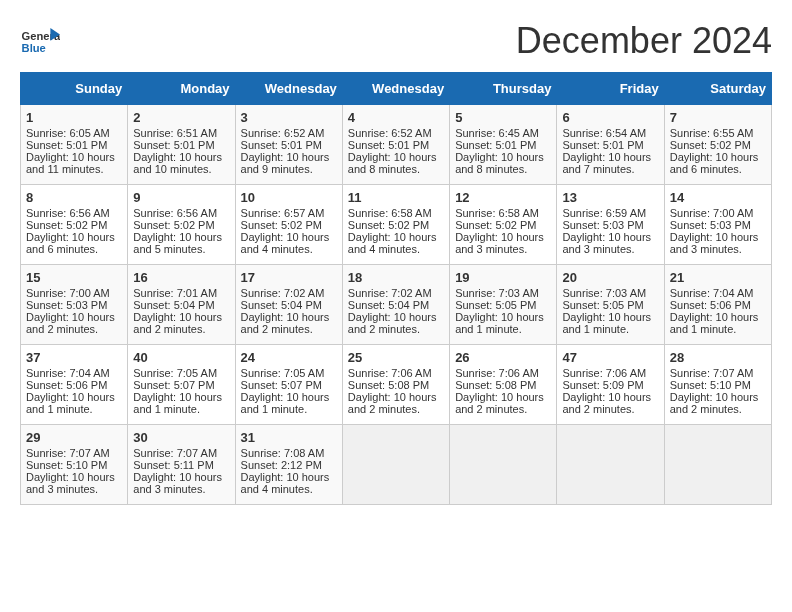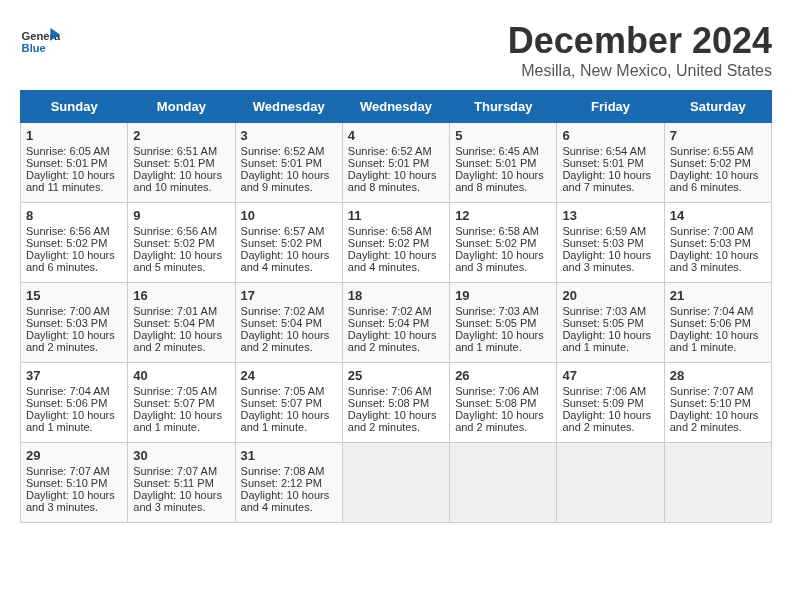--- a/index.html
+++ b/index.html
@@ -26,37 +26,37 @@
     .logo-icon {
       width: 40px;
       height: 40px;
       margin-right: 5px;
     }
     .title-area {
       text-align: right;
     }
     .month-title {
       font-size: 36px;
-      font-weight: bold;
+      font-weight: normal;
       color: #333;
     }
     .location-subtitle {
       font-size: 16px;
       color: #555;
     }
     table {
       width: 100%;
       border-collapse: collapse;
       table-layout: fixed;
     }
     thead th {
       background-color: #1a6ab1;
       color: #fff;
       padding: 8px 5px;
-      text-align: center;
+      text-align: right;
       font-size: 13px;
       font-weight: bold;
       border: 1px solid #1a6ab1;
     }
     tbody td {
       border: 1px solid #ccc;
       vertical-align: top;
       padding: 5px;
       font-size: 11px;
       color: #333;
@@ -84,21 +84,20 @@
 <div class="header-area">
   <div class="logo">
     <svg class="logo-icon" viewBox="0 0 50 50" xmlns="http://www.w3.org/2000/svg">
       <text x="2" y="25" font-size="14" font-weight="bold" fill="#333">General</text>
       <text x="2" y="40" font-size="14" font-weight="bold" fill="#1a6ab1">Blue</text>
       <polygon points="38,10 50,18 38,26" fill="#1a6ab1"></polygon>
     </svg>
   </div>
   <div class="title-area">
     <div class="month-title">December 2024</div>
-    <div class="location-subtitle">Mesilla, New Mexico, United States</div>
   </div>
 </div>
 
 <table>
   <thead>
     <tr>
       <th>Sunday</th>
       <th>Monday</th>
       <th>Wednesday</th>
       <th>Wednesday</th>

